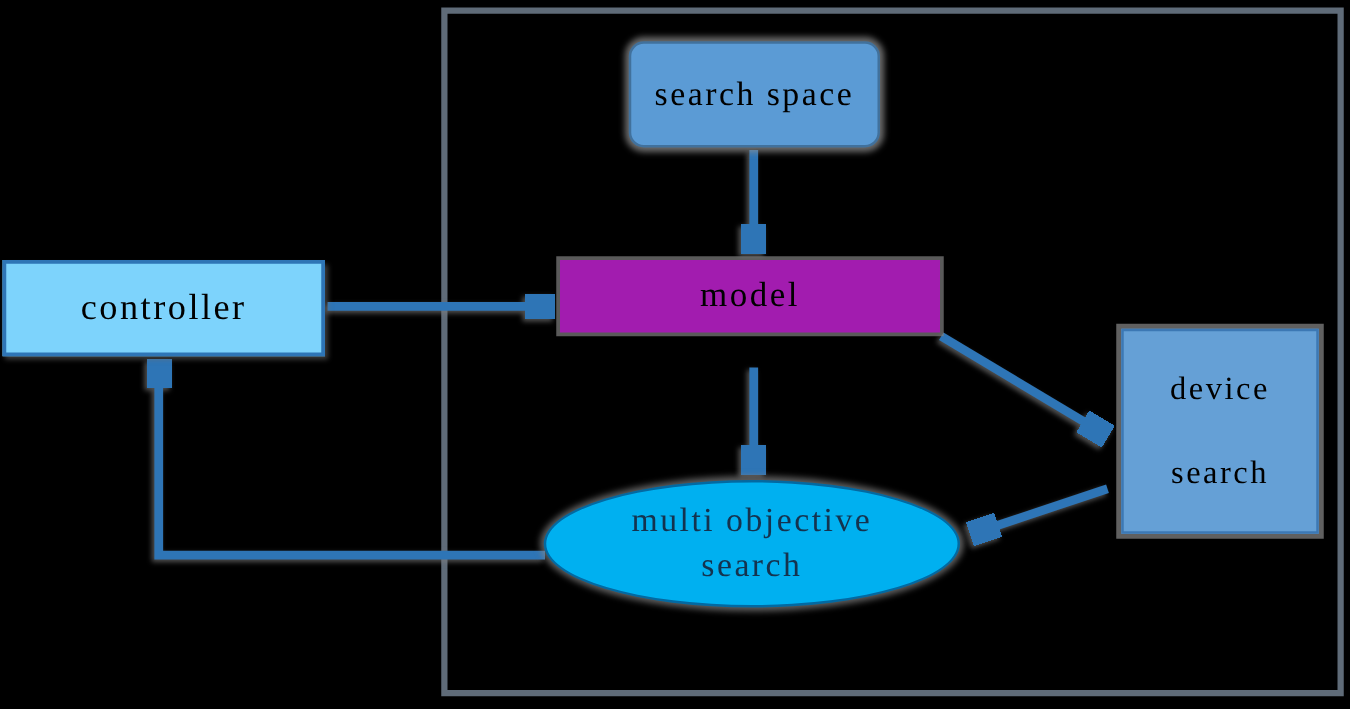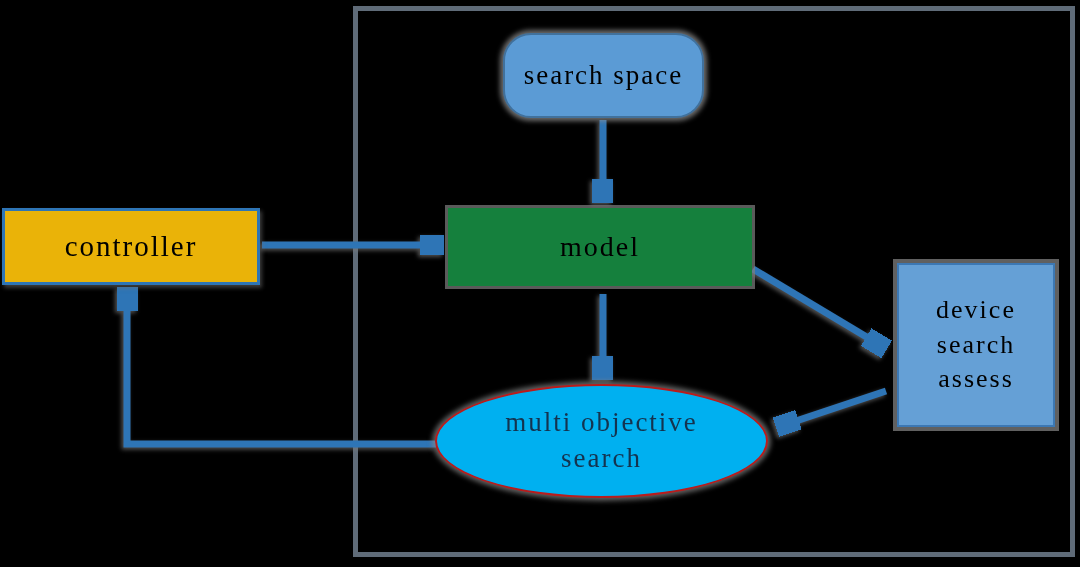--- a/index.html
+++ b/index.html
@@ -12,41 +12,41 @@
     position: absolute; left: 353px; top: 6px; width: 722px; height: 551px;
     border: 5px solid #5f6b78; background: transparent;
   }
   .node {
     position: absolute; display: flex; flex-direction: column;
     align-items: center; justify-content: center; text-align: center;
     color: #000; letter-spacing: 2px;
   }
   .node-search {
     left: 503px; top: 33px; width: 201px; height: 85px;
-    background: #5b9bd5; border: 2px solid #41719c; border-radius: 28px;
+    background: #5b9bd5; border: 2px solid #41719c; border-radius: 12px;
     font-size: 27px; box-shadow: 0 0 5px 3px rgba(145,145,145,0.75);
   }
   .node-model {
-    left: 448px; top: 208px; width: 304px; height: 78px;
-    background: #15803d; font-size: 28px;
+    left: 448px; top: 208px; width: 304px; height: 58px;
+    background: #a21caf; font-size: 28px;
     box-shadow: 0 0 0 3px rgba(128,128,128,0.7);
   }
   .node-controller {
     left: 2px; top: 208px; width: 258px; height: 77px;
-    background: #eab308; border: 3px solid #2e75b6; font-size: 29px;
+    background: #7dd3fc; border: 3px solid #2e75b6; font-size: 29px;
     box-shadow: 2px 3px 4px rgba(110,110,110,0.55);
   }
   .node-device {
     left: 897px; top: 263px; width: 158px; height: 164px;
     background: #65a0d6; border: 2px solid #3c78b4; font-size: 26px;
-    line-height: 1.34; box-shadow: 0 0 0 4px rgba(128,128,128,0.75);
+    line-height: 1.34; box-shadow: 0 0 0 4px rgba(128,128,128,0.75); gap: 32px;
   }
   .node-rewards {
-    left: 435px; top: 384px; width: 333px; height: 114px;
-    background: #00b0f0; border: 2px solid #b91c1c; border-radius: 50%;
+    left: 435px; top: 384px; width: 333px; height: 102px;
+    background: #00b0f0; border: 2px solid #0369a1; border-radius: 50%;
     font-size: 27px; color: #14334f; line-height: 1.32;
     box-shadow: 0 0 5px 3px rgba(135,135,135,0.7);
   }
   svg.edges {
     position: absolute; left: 0; top: 0; width: 1080px; height: 567px;
     filter: drop-shadow(-2px 2px 2px rgba(125,125,125,0.65));
     pointer-events: none;
   }
   svg.edges path { stroke: #2e75b6; stroke-width: 7; fill: none; }
 </style>
@@ -79,21 +79,20 @@
     <span>model</span>
   </div>
 
   <div class="node node-controller">
     <span>controller</span>
   </div>
 
   <div class="node node-device">
     <span>device</span>
     <span>search</span>
-    <span>assess</span>
   </div>
 
   <div class="node node-rewards">
     <span>multi objective</span>
     <span>search</span>
   </div>
 
 </div>
 
 </body></html>

